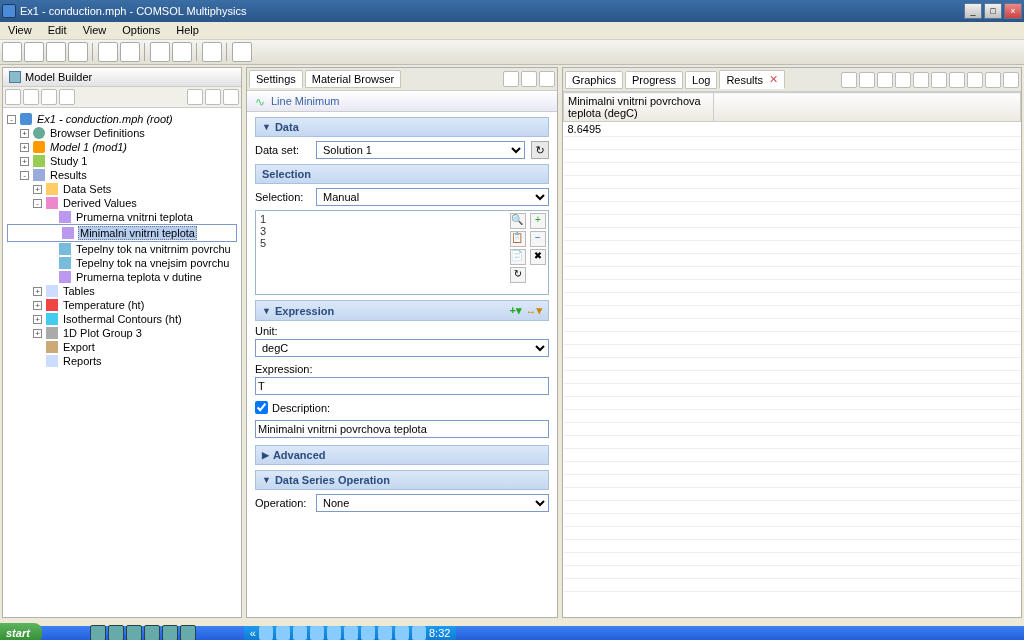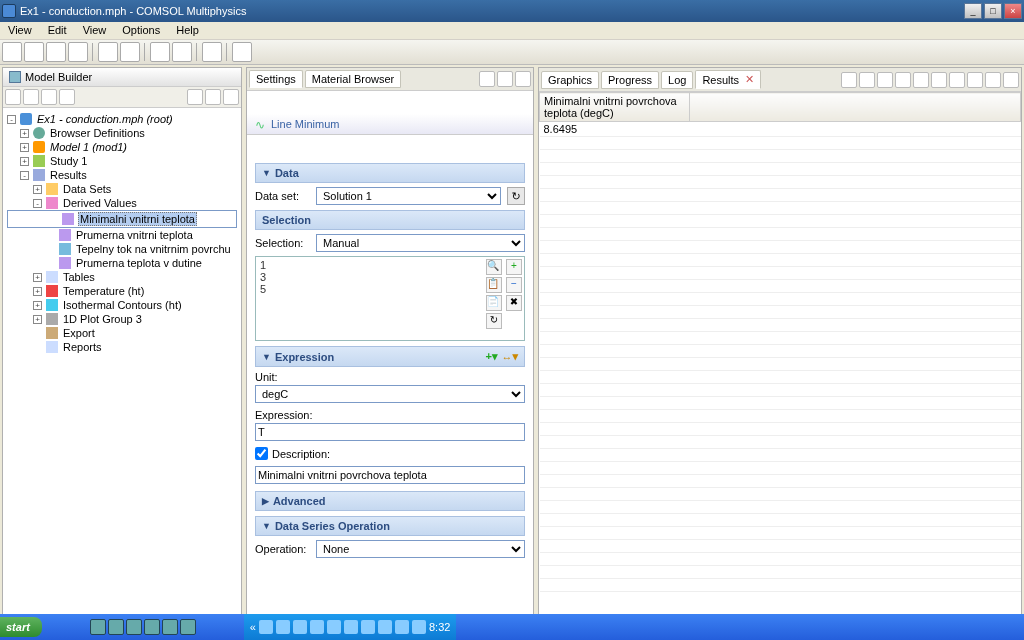--- a/index.html
+++ b/index.html
@@ -52,21 +52,21 @@
 .ico.iso { background:#4ce; }
 .ico.plot { background:#aaa; }
 .ico.exp2 { background:#ca7; }
 .ico.rep { background:#cdf; }
 .ico.root { background:#4a90d9; border-radius:2px; }
 .tn.sel .lbl { background:#b4cdf0; border:1px dotted #777; padding:0 1px; }
 .tn .lbl { padding:0 1px; }
 .tn.italic .lbl { font-style:italic; }
 
 
-.p-mid { width:288px;gap:23px; }
+.p-mid { width:312px; }
 .mid-tabs { background:#e9e8df; display:flex; align-items:center; padding:2px; gap:2px; border-bottom:1px solid #ccc; }
 .tab { background:#ffffff; border:1px solid #c5c4b9; padding:2px 6px; border-radius:2px 2px 0 0; display:flex; gap:3px; align-items:center; }
 .tab.active { background:#fff; border-bottom-color:#fff; }
 .mid-tabs .spacer { flex:1; }
 .mid-hdr { background:linear-gradient(#fff,#e8e8f5); border-bottom:1px solid #ccc; padding:4px 8px; color:#3a63a5; font-size:14px; display:flex; align-items:center; gap:4px; }
 .mid-hdr .hico { width:12px; height:12px; display:inline-block; color:#5c7; font-size:12px; }
 .mid-body { flex:1; overflow:auto; padding:0 8px 8px; }
 .section-h { background:linear-gradient(#dbe8f8,#c5d8f0); border:1px solid #a9c0e0; padding:3px 6px; margin:5px 0 4px 0; color:#2c4c80; font-weight:bold; display:flex; align-items:center; }
 .section-h .arr { margin-right:4px; color:#2c4c80; font-size:9px; }
 .section-h .tail { margin-left:auto; display:flex; gap:4px; }
@@ -84,21 +84,21 @@
 
 .p-right { flex:1; }
 .r-tabs { background:#e9e8df; display:flex; align-items:center; gap:2px; padding:2px; border-bottom:1px solid #ccc; }
 .r-body { flex:1; display:flex; flex-direction:column; }
 .grid { flex:1; overflow:auto; }
 .grid table { border-collapse:collapse; width:100%; }
 .grid th { background:linear-gradient(#fdfdfd,#ece9e0); border:1px solid #ccc; padding:2px 4px; text-align:left; font-weight:normal; height:16px; }
 .grid td { border-bottom:1px solid #eee; padding:1px 4px; height:13px; }
 
 
-.taskbar { position:absolute; bottom:0; left:0; right:0; height:26px; background:linear-gradient(#3c81f3,#245edb); display:flex; align-items:center;gap:44px; }
+.taskbar { position:absolute; bottom:0; left:0; right:0; height:14px; background:linear-gradient(#3c81f3,#245edb); display:flex; align-items:center;gap:44px; }
 .start { background:linear-gradient(#5fb35f,#2e8b2e); color:#fff; padding:4px 12px 4px 6px; border-radius:0 8px 8px 0; font-weight:bold; display:flex; gap:4px; align-items:center; font-style:italic; }
 .ql { display:flex; gap:2px; padding:0 4px; }
 .ql .q { width:16px; height:16px; background:#6aa; border:1px solid #245; border-radius:2px; }
 .tasks { display:flex; gap:2px; padding:0 2px; flex:1; }
 .task { background:linear-gradient(#6ea8f5,#4079d6); border:1px solid #1c4c9c; color:#fff; padding:3px 6px; border-radius:2px; min-width:110px; max-width:150px; display:flex; gap:3px; align-items:center; overflow:hidden; white-space:nowrap; text-overflow:ellipsis; }
 .task.active { background:linear-gradient(#3f77d0,#2c5db3); }
 .tray { background:linear-gradient(#1e9bee,#0d7bd4); padding:0 6px; display:flex; gap:3px; align-items:center; height:100%; color:#fff; }
 .tray .t { width:14px; height:14px; background:#8cf; border-radius:2px; }
 
 select { font-size:11px; }
@@ -197,43 +197,51 @@
           <span class="ico folder"></span>
           <span class="lbl">Data Sets</span>
         </div>
       <div class="tn">
           <span class="sp"></span>
           <span class="sp"></span>
           <span class="exp">-</span>
           <span class="ico dv"></span>
           <span class="lbl">Derived Values</span>
         </div>
+      <div class="tn">
+          <span class="sp"></span>
+          <span class="sp"></span>
+          <span class="sp"></span>
+          <span class="sp"></span>
+          <span class="ico lm"></span>
+          <span class="lbl">Prumerna vnitrni teplota</span>
+        </div>
       <div class="tn sel">
           <span class="sp"></span>
           <span class="sp"></span>
           <span class="sp"></span>
           <span class="sp"></span>
           <span class="ico lm"></span>
           <span class="lbl">Minimalni vnitrni teplota</span>
         </div>
       <div class="tn">
           <span class="sp"></span>
           <span class="sp"></span>
           <span class="sp"></span>
           <span class="sp"></span>
-          <span class="ico lm"></span>
-          <span class="lbl">Prumerna vnitrni teplota</span>
-        </div>
-      <div class="tn">
-          <span class="sp"></span>
-          <span class="sp"></span>
-          <span class="sp"></span>
-          <span class="sp"></span>
           <span class="ico int"></span>
           <span class="lbl">Tepelny tok na vnitrnim povrchu</span>
+        </div>
+      <div class="tn">
+          <span class="sp"></span>
+          <span class="sp"></span>
+          <span class="sp"></span>
+          <span class="sp"></span>
+          <span class="ico int"></span>
+          <span class="lbl">Tepelny tok na vnejsim povrchu</span>
         </div>
       <div class="tn">
           <span class="sp"></span>
           <span class="sp"></span>
           <span class="sp"></span>
           <span class="sp"></span>
           <span class="ico lm"></span>
           <span class="lbl">Prumerna teplota v dutine</span>
         </div>
       <div class="tn">

